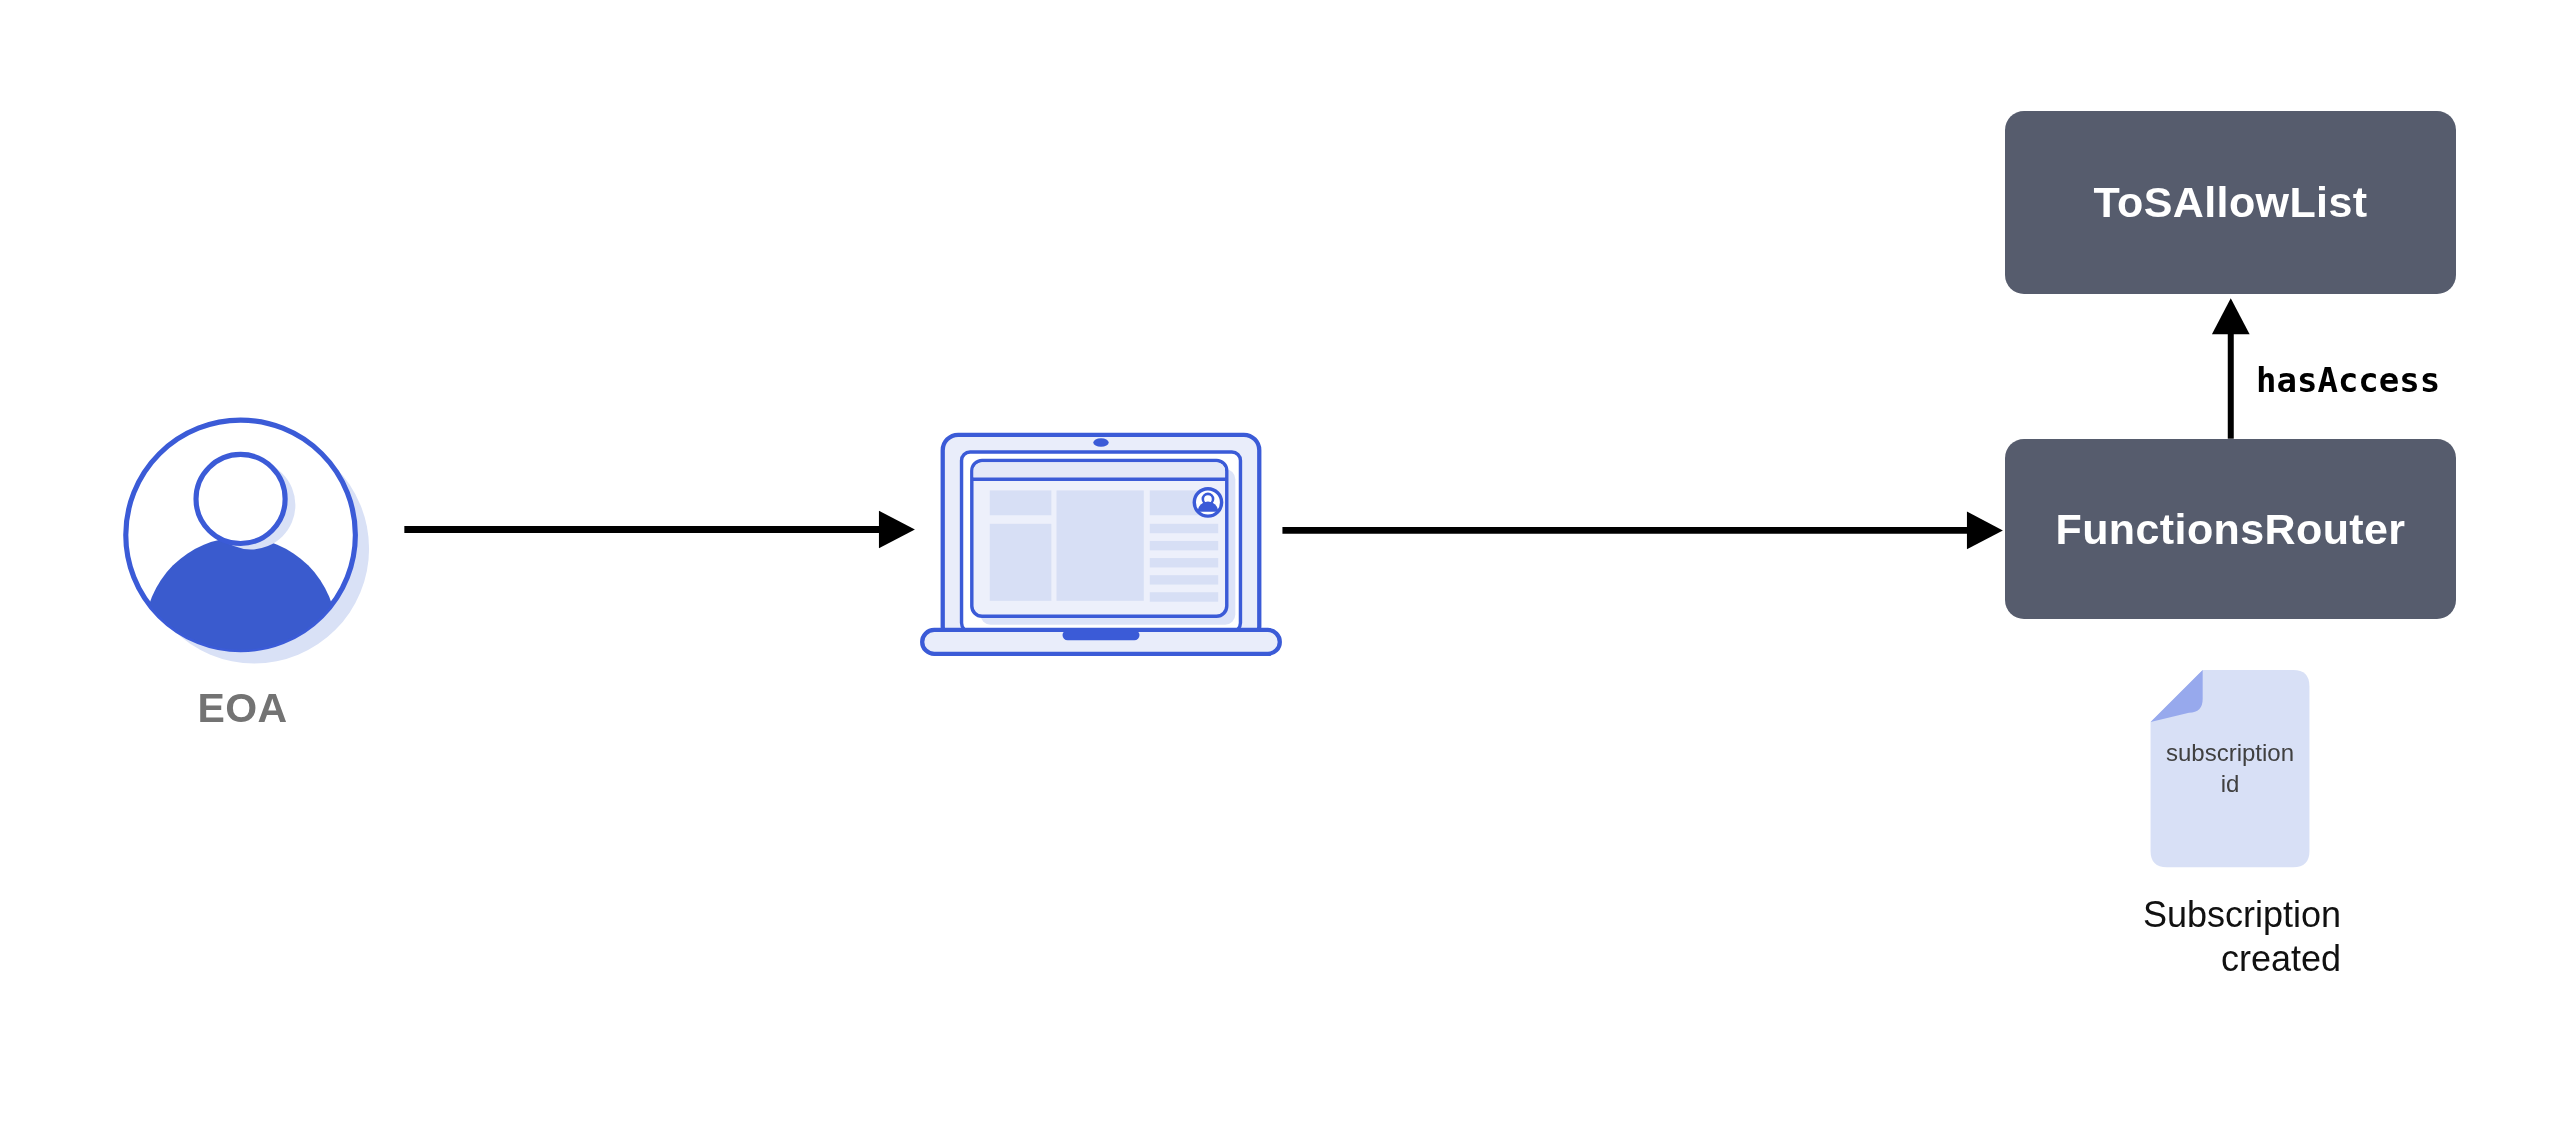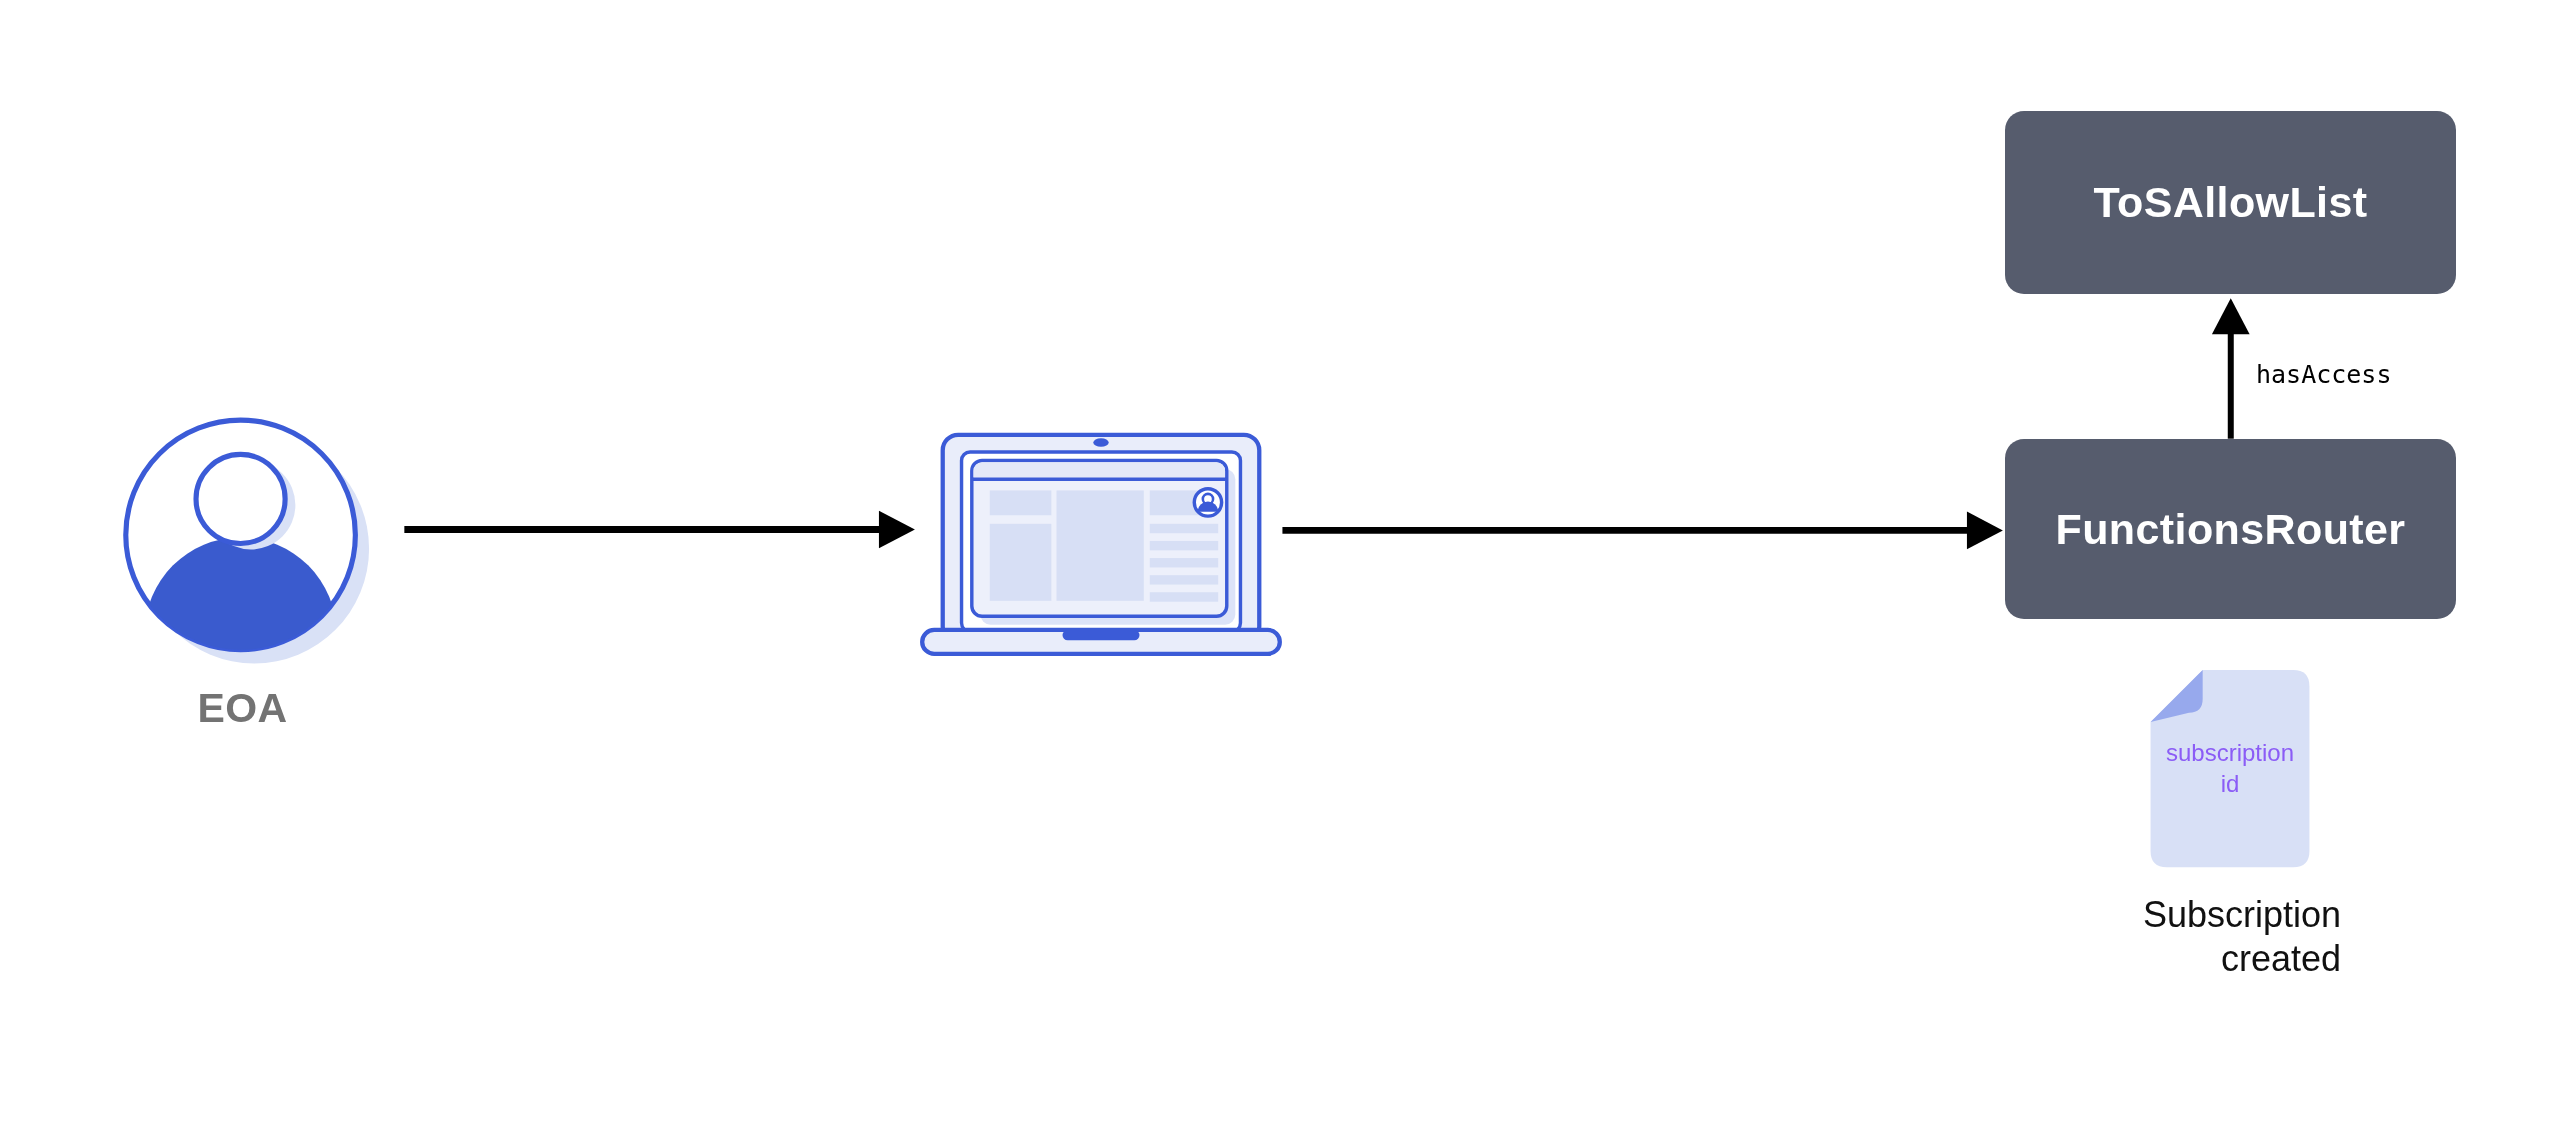--- a/index.html
+++ b/index.html
@@ -42,37 +42,38 @@
     font-weight: bold;
     text-align: center;
     letter-spacing: 0.4px;
   }
 
   
   .edge-label {
     position: absolute;
     color: #000000;
     font-family: "DejaVu Sans Mono", "Liberation Mono", monospace;
-    font-size: 25px;
+    font-size: 34px;
     white-space: nowrap;
+    font-weight: bold;
   }
 
   
   .artifact-caption {
     position: absolute;
     color: #111111;
     font-size: 36px;
     line-height: 1.22;
     text-align: right;
   }
 
   
   .doc-text {
     position: absolute;
-    color: #8b5cf6;
+    color: #404040;
     font-size: 24px;
     line-height: 1.28;
     text-align: center;
   }
 
   svg { display: block; }
 </style>
 </head>
 <body>
 

